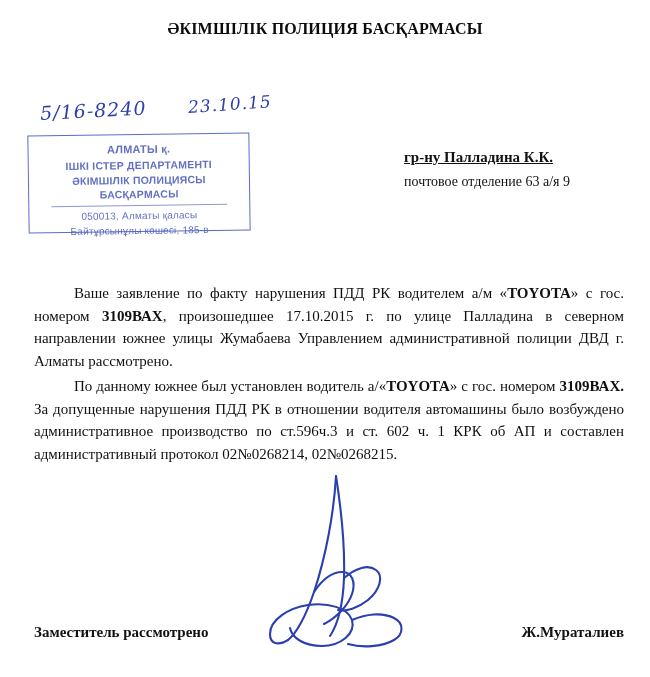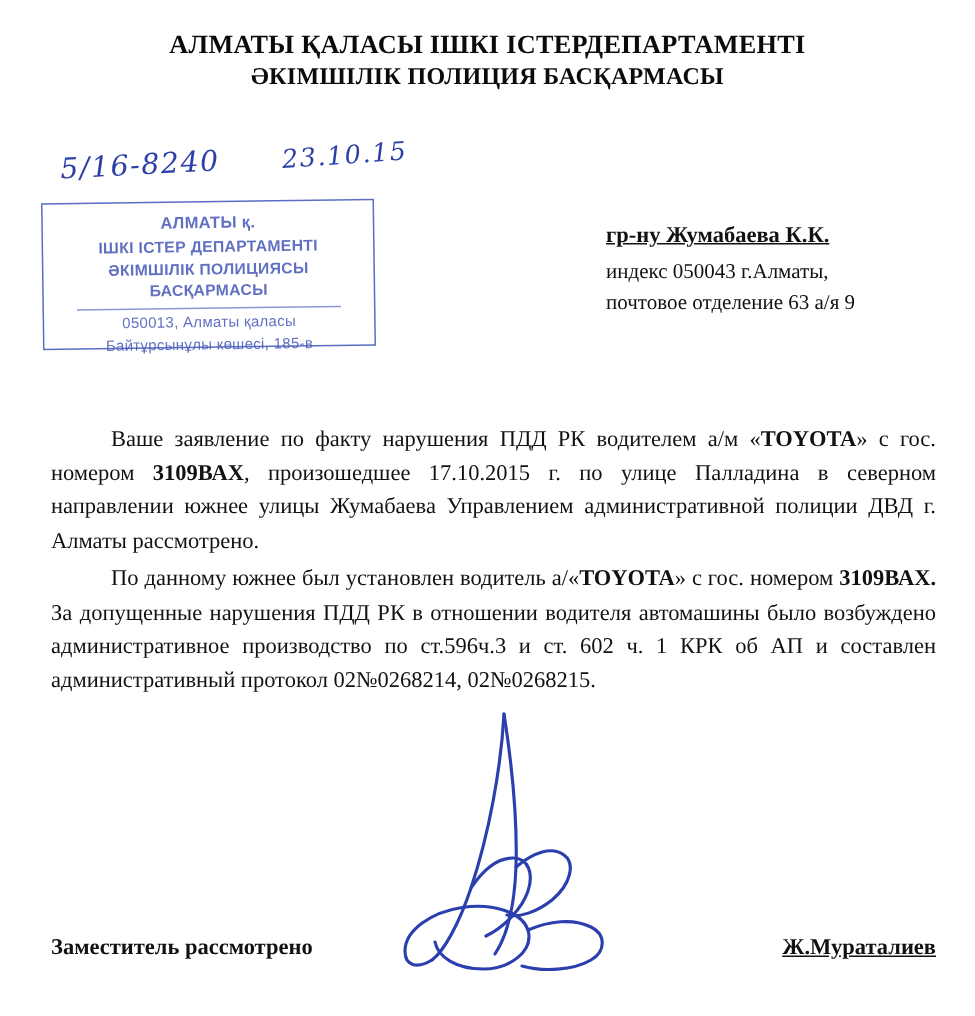--- a/index.html
+++ b/index.html
@@ -151,50 +151,48 @@
     left: 34px;
     right: 26px;
     top: 624px;
     display: flex;
     justify-content: space-between;
     align-items: baseline;
     font-size: 15px;
     font-weight: bold;
   }
   .sign-row .role { font-weight: bold; }
-  .sign-row .signer { font-weight: bold; text-decoration: underline; }
+  .sign-row .signer { font-weight: bold; }
 </style>
 </head>
 <body>
 
 <div class="page">
 
   <div class="doc-header">
-    <span class="line line1">АЛМАТЫ ҚАЛАСЫ ІШКІ ІСТЕРДЕПАРТАМЕНТІ</span>
     <span class="line line2">ӘКІМШІЛІК ПОЛИЦИЯ БАСҚАРМАСЫ</span>
   </div>
 
   <div class="reg-hand">
     <span class="reg-num">5/16-8240</span>
     <span class="reg-date">23.10.15</span>
   </div>
 
   <div class="stamp">
     <div class="s1">АЛМАТЫ қ.</div>
     <div>ІШКІ ІСТЕР ДЕПАРТАМЕНТІ</div>
     <div>ӘКІМШІЛІК ПОЛИЦИЯСЫ</div>
     <div>БАСҚАРМАСЫ</div>
     <div class="s-sep"></div>
     <div class="s-small">050013, Алматы қаласы</div>
     <div class="s-small">Байтұрсынұлы көшесі, 185-в</div>
   </div>
 
   <div class="addressee">
-    <span class="name">гр-ну Жумабаева К.К.</span>
-    <span class="addr-line">индекс 050043 г.Алматы,</span>
+    <span class="name">гр-ну Палладина К.К.</span>
     <span class="addr-line">почтовое отделение 63 а/я 9</span>
   </div>
 
   <div class="body-text">
     <p class="p1">
       <span>Ваше заявление по факту нарушения ПДД РК водителем а/м «</span><span class="b">TOYOTA</span><span>» с гос. номером </span><span class="b">3109ВАХ</span><span>, произошедшее 17.10.2015 г. по улице Палладина в северном направлении южнее улицы Жумабаева Управлением административной полиции ДВД г. Алматы рассмотрено.</span>
     </p>
     <p class="p2">
       <span>По данному южнее был установлен водитель а/«</span><span class="b">TOYOTA</span><span>» с гос. номером </span><span class="b">3109ВАХ.</span><span> За допущенные нарушения ПДД РК в отношении водителя автомашины было возбуждено административное производство по ст.596ч.3 и ст. 602 ч. 1 КРК об АП и составлен административный протокол 02№0268214, 02№0268215.</span>
     </p>

